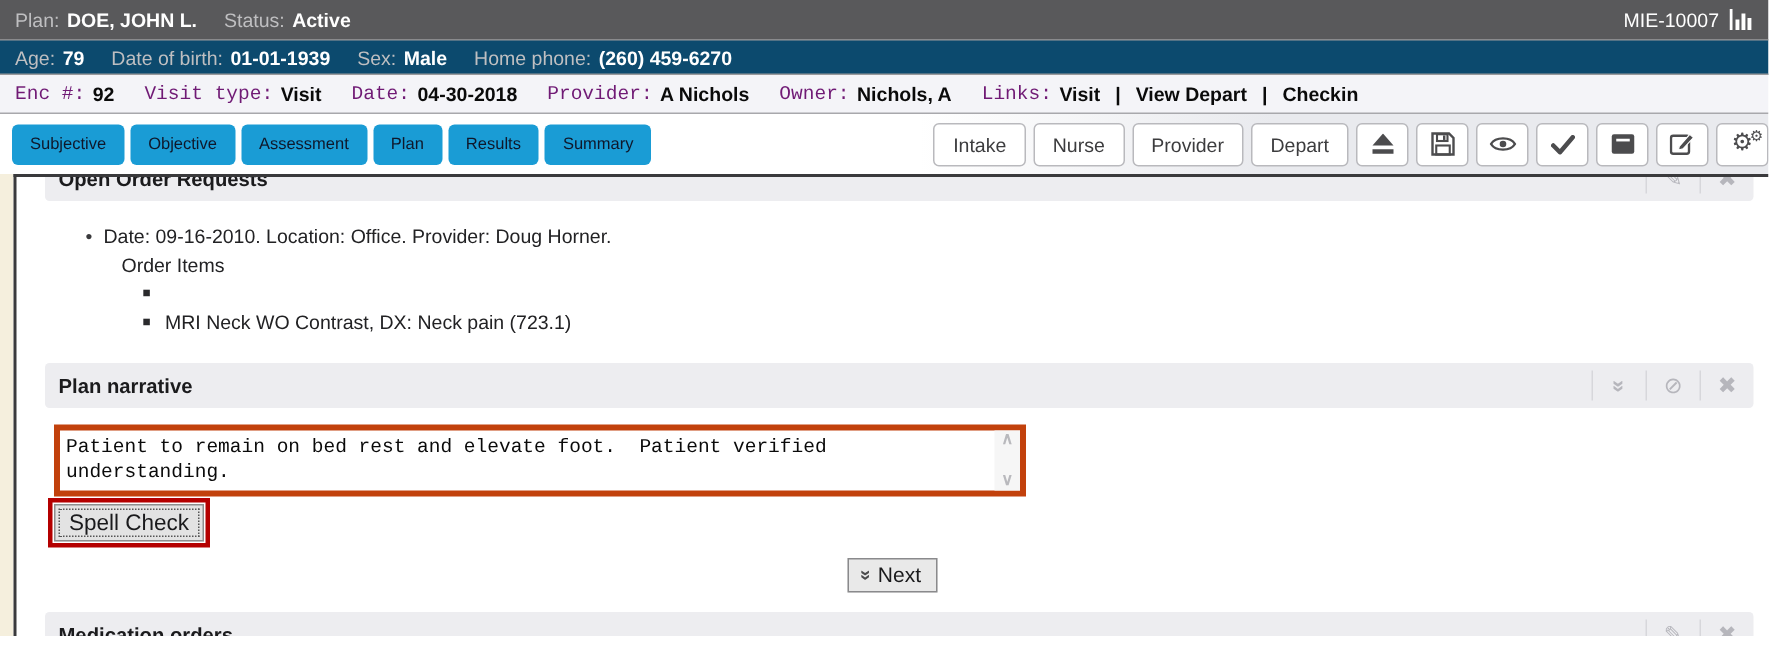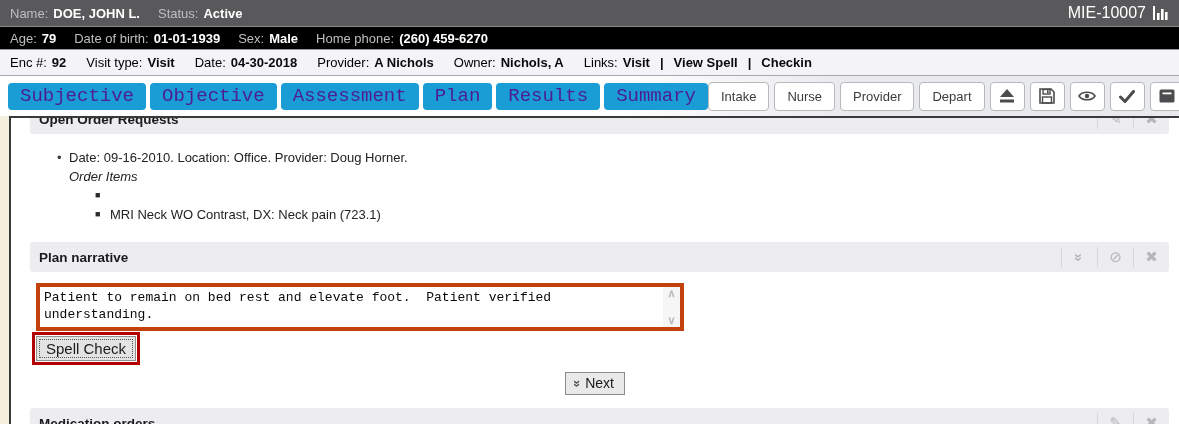--- a/index.html
+++ b/index.html
@@ -4,40 +4,40 @@
 <style>
   * { margin:0; padding:0; box-sizing:border-box; }
   html,body { width:1179px; height:435px; overflow:hidden; background:#fff;
               font-family:"Liberation Sans", sans-serif; }
 
   
   .bar { display:flex; align-items:center; font-size:13px; white-space:nowrap; }
   .bar .pair { display:flex; align-items:center; gap:5px; }
   .bar1 { height:27px; background:#59595b; color:#fff; padding:0 10px;
           border-bottom:1px solid #8a8a8c; }
-  .bar2 { height:23px; background:#000000; color:#fff; padding:0 10px;
+  .bar2 { height:23px; background:#0c4a6e; color:#fff; padding:0 10px;
           border-bottom:1px solid #9a9a9c; }
   .bar1 .lbl, .bar2 .lbl { color:#bfbfc1; }
   .bar1 .val, .bar2 .val { color:#fff; font-weight:bold; }
   .bar1 .pair, .bar2 .pair { margin-right:18px; }
   .bar1 .spacer, .bar3 .spacer { flex:1; }
-  .sysid { display:flex; align-items:center; gap:7px; font-size:16px; color:#fff; }
+  .sysid { display:flex; align-items:center; gap:7px; font-size:13px; color:#fff; }
   .bar3 { height:26px; background:#f4f4f8; padding:0 10px; border-bottom:1px solid #a8a8ac; }
-  .bar3 .lbl { color:#000000; }
+  .bar3 .lbl { color:#701a75;font-family:Liberation Mono, monospace; }
   .bar3 .val { color:#0a0a0a; font-weight:bold; }
   .bar3 .pair { margin-right:20px; }
   .bar3 .links a { color:#0a0a0a; font-weight:bold; text-decoration:none; }
   .bar3 .sep { font-weight:bold; margin:0 5px; color:#0a0a0a; }
 
   
   .toolbar { height:40px; display:flex; align-items:center; padding:0 0 0 8px;
              background:linear-gradient(to right,#ffffff 0%,#ffffff 52%,#e9eaee 72%,#e9eaee 100%); }
   .tabs { display:flex; gap:4px; }
-  .tab { background:#1a9cd5; color:#4c1d95; font-size:19px; border:none; border-radius:4px;
-         height:27px; padding:0 12px; cursor:pointer; font-family:Liberation Mono, monospace; }
+  .tab { background:#1a9cd5; color:#0f172a; font-size:11px; border:none; border-radius:4px;
+         height:27px; padding:0 12px; cursor:pointer; font-family:Liberation Sans, sans-serif; }
   .toolbar .spacer { flex:1; }
   .rolebtns { display:flex; gap:5px; margin-right:5px;align-items:center; }
   .wbtn { background:#fff; border:1px solid #b9b9bd; border-radius:4px; height:29px;
           padding:0 12px; font-size:13px; color:#3c3c3e; cursor:pointer; font-family:inherit; }
   .iconbtns { display:flex; gap:5px; }
   .ibtn { background:#fff; border:1px solid #b9b9bd; border-radius:4px; width:35px; height:29px;
           display:flex; align-items:center; justify-content:center; cursor:pointer; color:#4c4c4e; }
   .ibtn svg { display:block; }
   .gearwrap { position:relative; width:18px; height:18px; font-size:16px; line-height:18px; color:#4c4c4e; }
   .gear-small { position:absolute; top:-4px; right:-5px; font-size:10px; }
@@ -56,21 +56,21 @@
   .hicon { width:36px; height:20px; display:flex; align-items:center; justify-content:center;
            color:#b6b6bc; font-size:15px; border-left:1px solid #d7d7db; cursor:pointer; }
   .hicon:first-of-type { border-left:none; }
   .hicon .rot90 { display:inline-block; transform:rotate(90deg); font-size:15px; font-weight:bold; }
   .clipped { margin-top:-14px; }
 
   
   .orderblock { padding:14px 0 18px 46px; font-size:13px; color:#222224; line-height:19px; }
   .o-line { display:flex; }
   .o-bullet { width:12px; color:#3a3a3c; }
-  .o-items-label { margin-left:12px;font-style:italic; }
+  .o-items-label { margin-left:24px; }
   .o-sub { display:flex; margin-left:38px; }
   .o-sq { width:15px; font-size:9px; line-height:19px; color:#2a2a2c; }
 
   
   .ta-wrap { margin:11px 0 0 25px; width:648px; height:48px; border:4px solid #c2410c;
              display:flex; background:#fff; }
   .ta-text { flex:1; font-family:"Liberation Mono", monospace; font-size:13px; line-height:17px;
              padding:2px 4px; white-space:pre-wrap; color:#0a0a0a; }
   .ta-scroll { width:17px; background:#f6f6f6; display:flex; flex-direction:column;
                justify-content:space-between; align-items:center; padding:1px 0; }
@@ -88,21 +88,21 @@
   .nextbtn .rot90 { display:inline-block; transform:rotate(90deg); color:#4a4a4c; font-weight:bold;
                     margin-right:4px; font-size:13px; }
 
   .mt24 { margin-top:13px; }
 </style>
 </head>
 <body>
 
 <div class="bar bar1">
   <div class="pair">
-    <span class="lbl">Name:</span>
+    <span class="lbl">Plan:</span>
     <span class="val">DOE, JOHN L.</span>
   </div>
   <div class="pair">
     <span class="lbl">Status:</span>
     <span class="val">Active</span>
   </div>
   <div class="spacer"></div>
   <div class="sysid">
     <span>MIE-10007</span>
     <svg width="16" height="14" viewBox="0 0 16 14">
@@ -151,21 +151,21 @@
     <span class="val">A Nichols</span>
   </div>
   <div class="pair">
     <span class="lbl">Owner:</span>
     <span class="val">Nichols, A</span>
   </div>
   <div class="pair links">
     <span class="lbl">Links:</span>
     <a href="#">Visit</a>
     <span class="sep">|</span>
-    <a href="#">View Spell</a>
+    <a href="#">View Depart</a>
     <span class="sep">|</span>
     <a href="#">Checkin</a>
   </div>
 </div>
 
 <div class="toolbar">
   <div class="tabs">
     <button class="tab">Subjective</button>
     <button class="tab">Objective</button>
     <button class="tab">Assessment</button>

